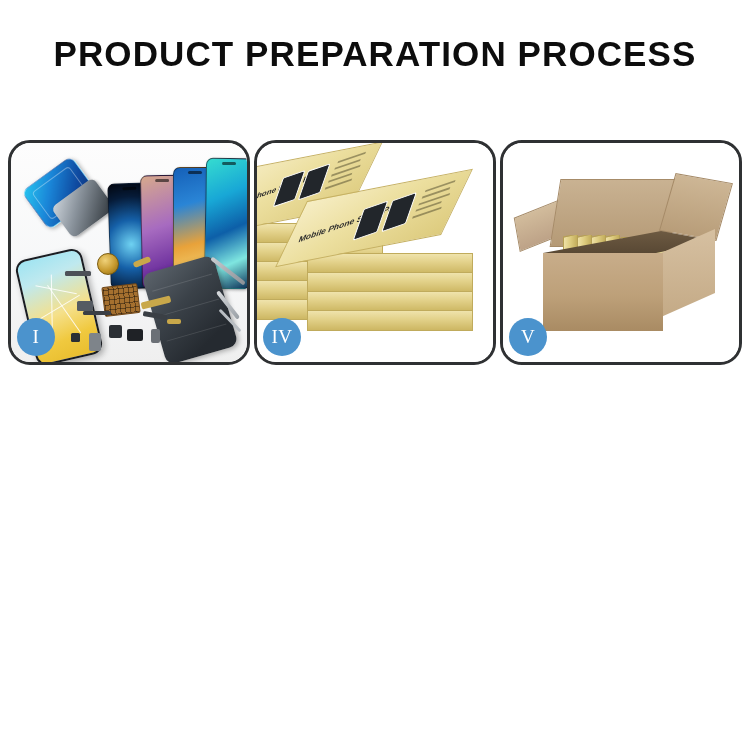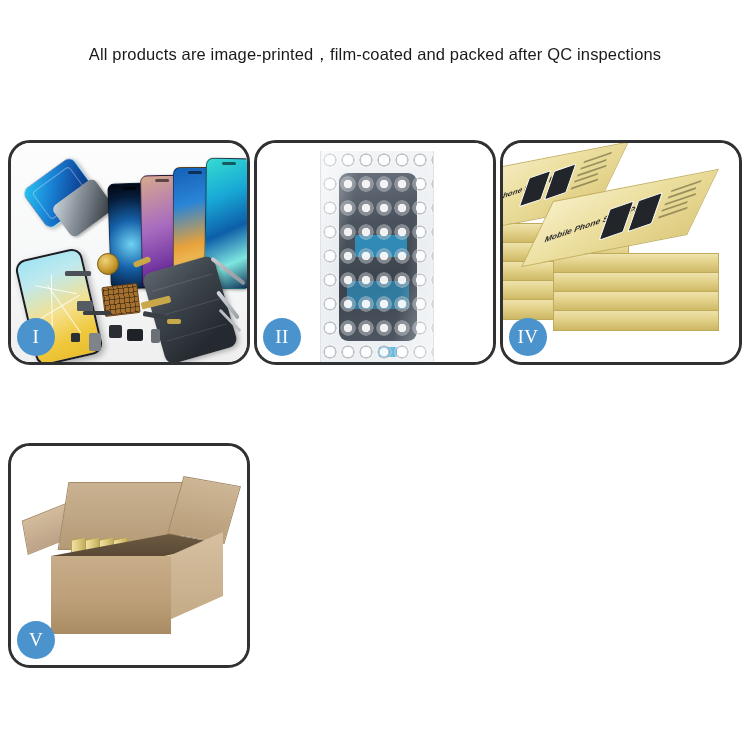--- a/index.html
+++ b/index.html
@@ -404,21 +404,21 @@
   .c6-whitetail {
     position:absolute; left:150px; top:18px; width:70px; height:22px;
     background: linear-gradient(120deg,#ffffff 0%, #f2f2f0 60%, #e6e4df 100%);
     clip-path: polygon(0 10px, 56px 0, 70px 12px, 14px 22px);
   }
 </style>
 </head>
 <body>
 
 <div id="header">
-  <div id="page-subtitle">All products are image-printed，film-coated and packed after QC inspections</div>
+  <div id="page-title">PRODUCT PREPARATION PROCESS</div>
 </div>
 
 <div id="panel-grid">
 
   <div class="panel">
     <div class="panel-stage">
       <div class="p1-bg"></div>
 
       <div class="screen-film"></div>
       <div class="film2"></div>
@@ -467,35 +467,20 @@
       <span class="part pa11"></span>
       <span class="part pa12"></span>
 
       <span class="tool"></span>
       <span class="tool2"></span>
       <span class="tweezer"></span>
     </div>
     <div class="badge">I</div>
   </div>
 
-  <div class="panel">
-    <div class="panel-stage">
-      <div class="p2-bg"></div>
-      <div class="bubble-pack">
-        <div class="inner-item"></div>
-        <div class="inner-blue1"></div>
-        <div class="inner-blue2"></div>
-        <div class="inner-blue3"></div>
-        <div class="bubbles"></div>
-        <div class="bubble-outline"></div>
-        <div class="pack-shine"></div>
-      </div>
-    </div>
-    <div class="badge">II</div>
-  </div>
 
 
   <div class="panel">
     <div class="panel-stage">
       <div class="p4-bg"></div>
 
       <div class="gold-stack" style="left:-26px; top:28px;">
         <div class="gbox" style="left:0; top:52px;"></div>
         <div class="gbox" style="left:0; top:71px;"></div>
         <div class="gbox" style="left:0; top:90px;"></div>

